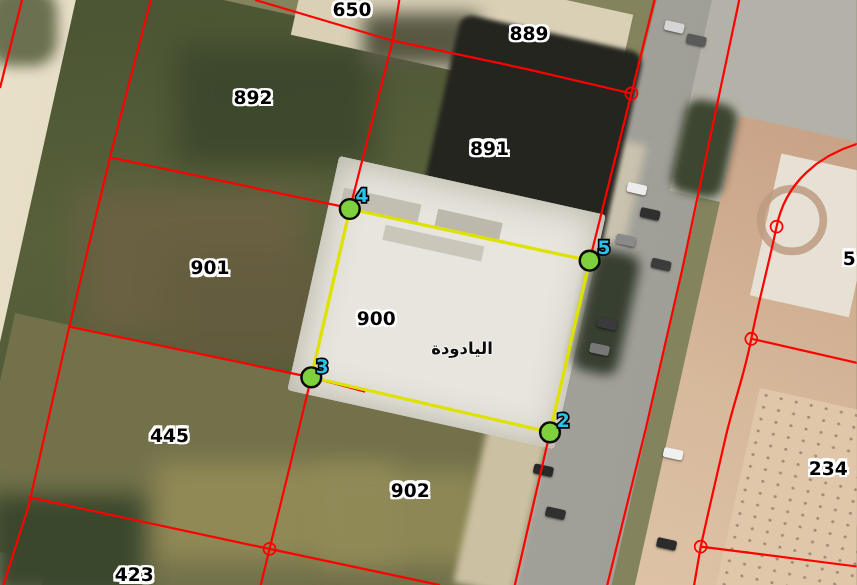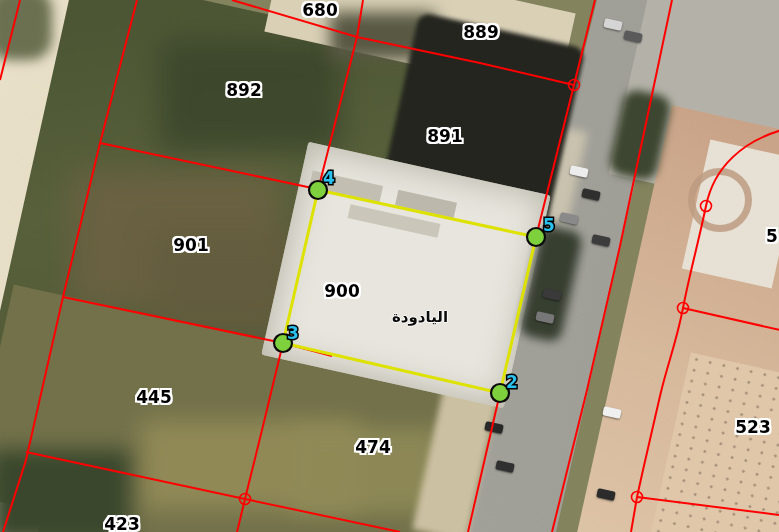--- a/index.html
+++ b/index.html
@@ -130,25 +130,25 @@
       <circle cx="536" cy="237" r="9" fill="#7ed13c" stroke="#0b0b0b" stroke-width="2.2"></circle>
       <text x="549" y="231" fill="#2ac1ee" text-anchor="middle" stroke="#000" stroke-width="3" paint-order="stroke" style="font:bold 17px &quot;DejaVu Sans&quot;,sans-serif;">5</text>
       <circle cx="500" cy="393" r="9" fill="#7ed13c" stroke="#0b0b0b" stroke-width="2.2"></circle>
       <text x="512" y="388" fill="#2ac1ee" text-anchor="middle" stroke="#000" stroke-width="3" paint-order="stroke" style="font:bold 17px &quot;DejaVu Sans&quot;,sans-serif;">2</text>
       <circle cx="283" cy="343" r="9" fill="#7ed13c" stroke="#0b0b0b" stroke-width="2.2"></circle>
       <text x="293" y="339" fill="#2ac1ee" text-anchor="middle" stroke="#000" stroke-width="3" paint-order="stroke" style="font:bold 17px &quot;DejaVu Sans&quot;,sans-serif;">3</text>
     </svg>
 
   <div id="labels">
     <div class="arlabel" id="place-label" dir="rtl" style="left: 420px; top: 287px;">اليادودة</div>
-  <div class="plabel" style="left: 320px; top: 10px;">680</div>
+  <div class="plabel" style="left: 320px; top: 10px;">650</div>
       <div class="plabel" style="left: 481px; top: 32px;">889</div>
-      <div class="plabel" style="left: 244px; top: 90px;">892</div>
+      <div class="plabel" style="left: 230px; top: 90px;">892</div>
       <div class="plabel" style="left: 445px; top: 136px; text-align: center;">891</div>
       <div class="plabel" style="left: 191px; top: 245px;">901</div>
       <div class="plabel" style="left: 342px; top: 291px;">900</div>
       <div class="plabel" style="left: 154px; top: 397px;">445</div>
-      <div class="plabel" style="left: 373px; top: 447px;">474</div>
+      <div class="plabel" style="left: 373px; top: 447px;">902</div>
       <div class="plabel" style="left: 122px; top: 524px;">423</div>
-      <div class="plabel" style="left: 753px; top: 427px;">523</div>
+      <div class="plabel" style="left: 753px; top: 427px;">234</div>
       <div class="plabel" style="left: 772px; top: 236px;">5</div>
     </div>
 </div>
 
 </body></html>

